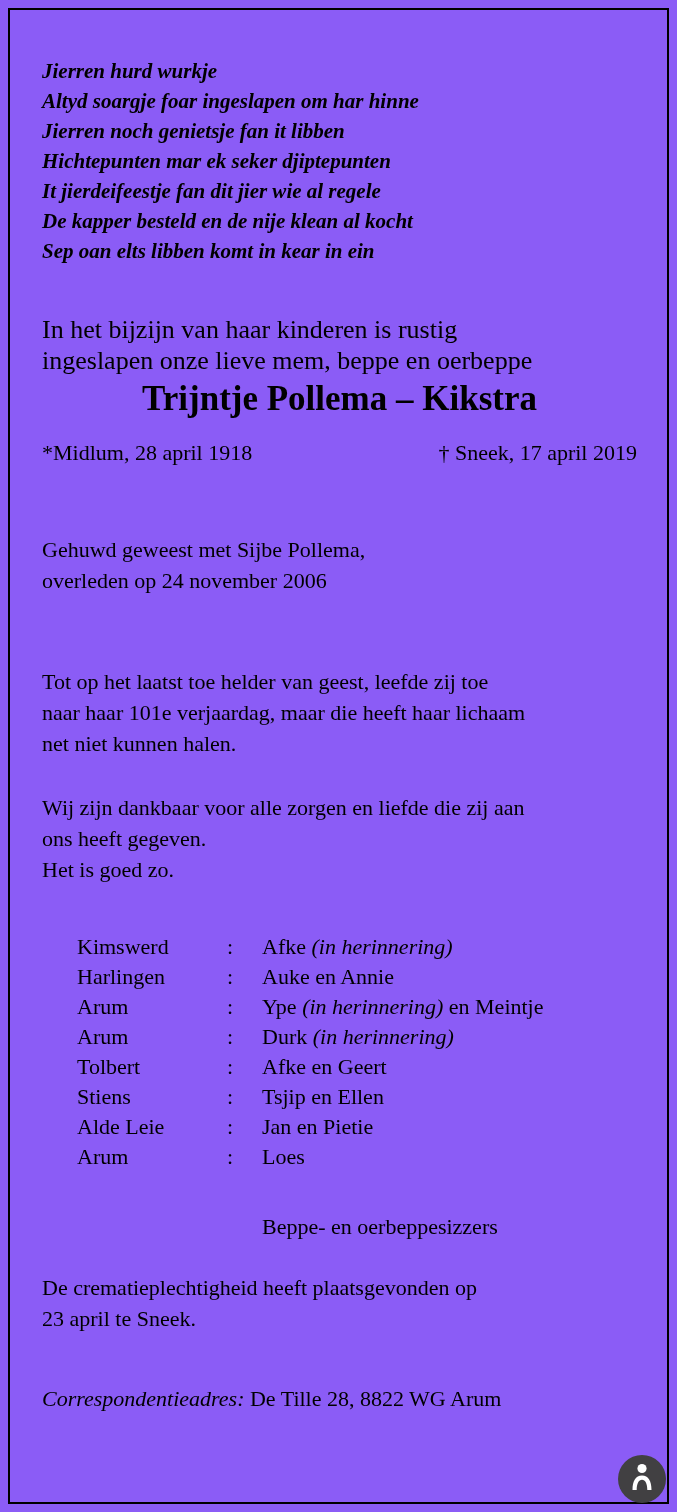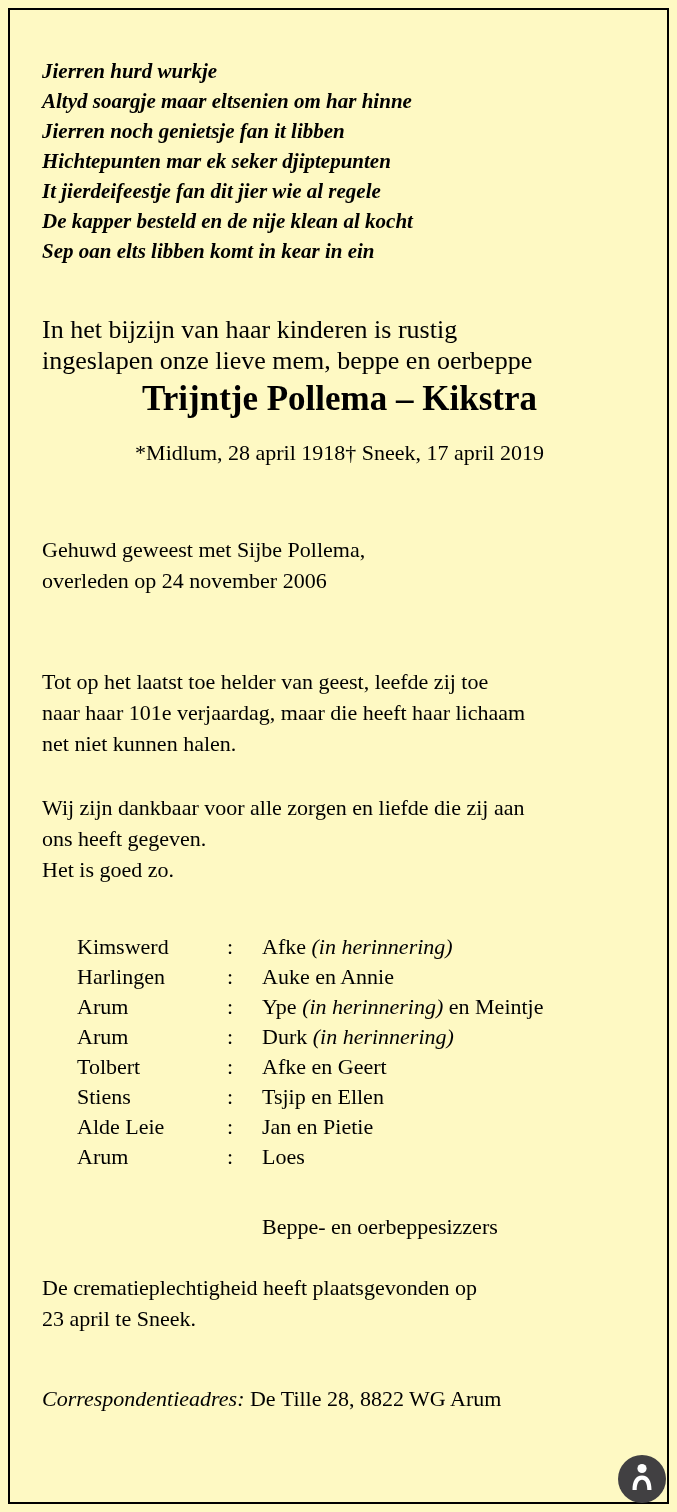--- a/index.html
+++ b/index.html
@@ -3,41 +3,41 @@
 <meta charset="utf-8">
 <style>
   * { margin: 0; padding: 0; box-sizing: border-box; }
   html, body { background: #ffffff; }
   body {
     width: 677px; height: 1512px;
     font-family: "Liberation Serif", "DejaVu Serif", serif;
     color: #000;
     position: relative;
   }
-  .sheet { width: 677px; height: 1512px; background: #fef9c3; position: relative; }
+  .sheet { width: 677px; height: 1512px; background: #8b5cf6; position: relative; }
   .frame {
     position: absolute; top: 8px; left: 8px; right: 8px; bottom: 8px;
     border: 2px solid #000;
     padding: 46px 30px 20px 32px;
     overflow: hidden;
   }
   .line { white-space: nowrap; }
 
   .poem { font-style: italic; font-weight: bold; font-size: 21px; line-height: 30px; }
 
   .intro { margin-top: 48px; font-size: 26px; line-height: 31px; }
 
   .deceased-name {
     font-size: 35px; font-weight: bold; line-height: 46px;
     text-align: center; white-space: nowrap;
   }
 
   .dates {
     margin-top: 16px; font-size: 22px; line-height: 30px;
-    display: flex; justify-content: center;
+    display: flex; justify-content: space-between;
   }
 
   .marriage { margin-top: 66px; font-size: 22px; line-height: 31px; text-align: left; }
 
   .para1 { margin-top: 70px; font-size: 22px; line-height: 31px; }
   .para2 { margin-top: 33px; font-size: 22px; line-height: 31px; }
 
   .family { margin-top: 47px; font-size: 22px; line-height: 30px; }
   .family-row { display: flex; padding-left: 35px; }
   .family-place { width: 150px; flex: 0 0 150px; }
@@ -58,21 +58,21 @@
   }
 </style>
 </head>
 <body>
 
 <div class="sheet">
   <div class="frame">
 
     <div class="poem">
       <div class="line">Jierren hurd wurkje</div>
-      <div class="line">Altyd soargje maar eltsenien om har hinne</div>
+      <div class="line">Altyd soargje foar ingeslapen om har hinne</div>
       <div class="line">Jierren noch genietsje fan it libben</div>
       <div class="line">Hichtepunten mar ek seker djiptepunten</div>
       <div class="line">It jierdeifeestje fan dit jier wie al regele</div>
       <div class="line">De kapper besteld en de nije klean al kocht</div>
       <div class="line">Sep oan elts libben komt in kear in ein</div>
     </div>
 
     <div class="intro">
       <div class="line">In het bijzijn van haar kinderen is rustig</div>
       <div class="line">ingeslapen onze lieve mem, beppe en oerbeppe</div>

